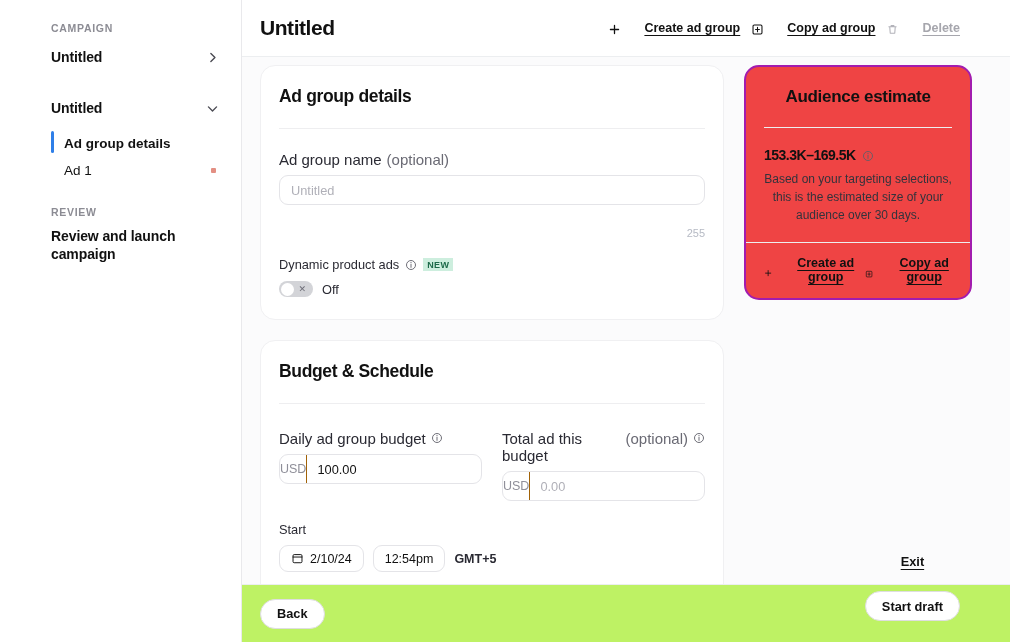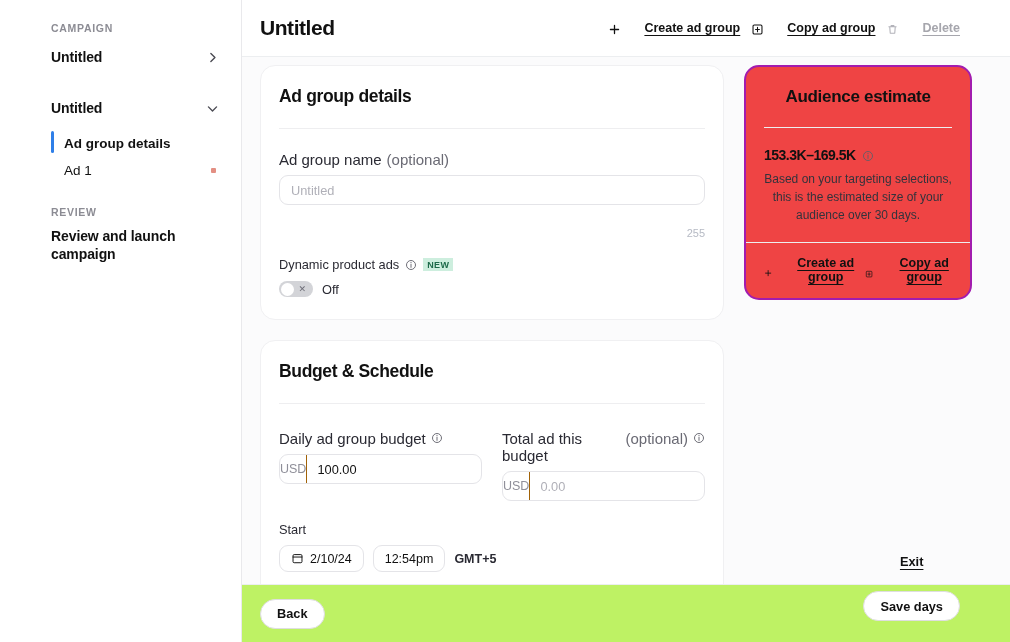--- a/index.html
+++ b/index.html
@@ -427,19 +427,19 @@
           </section>
         </div>
 
       </div>
     </div>
 
     <div class="bottombar">
       <button class="btn">Back</button>
       <div class="right-actions">
         <button class="link-btn">Exit</button>
-        <button class="btn">Save days</button>
+        <button class="btn">Start draft</button>
         <button class="btn btn-dark">Next</button>
       </div>
     </div>
 
   </div>
 </div>
 
 </body></html>

